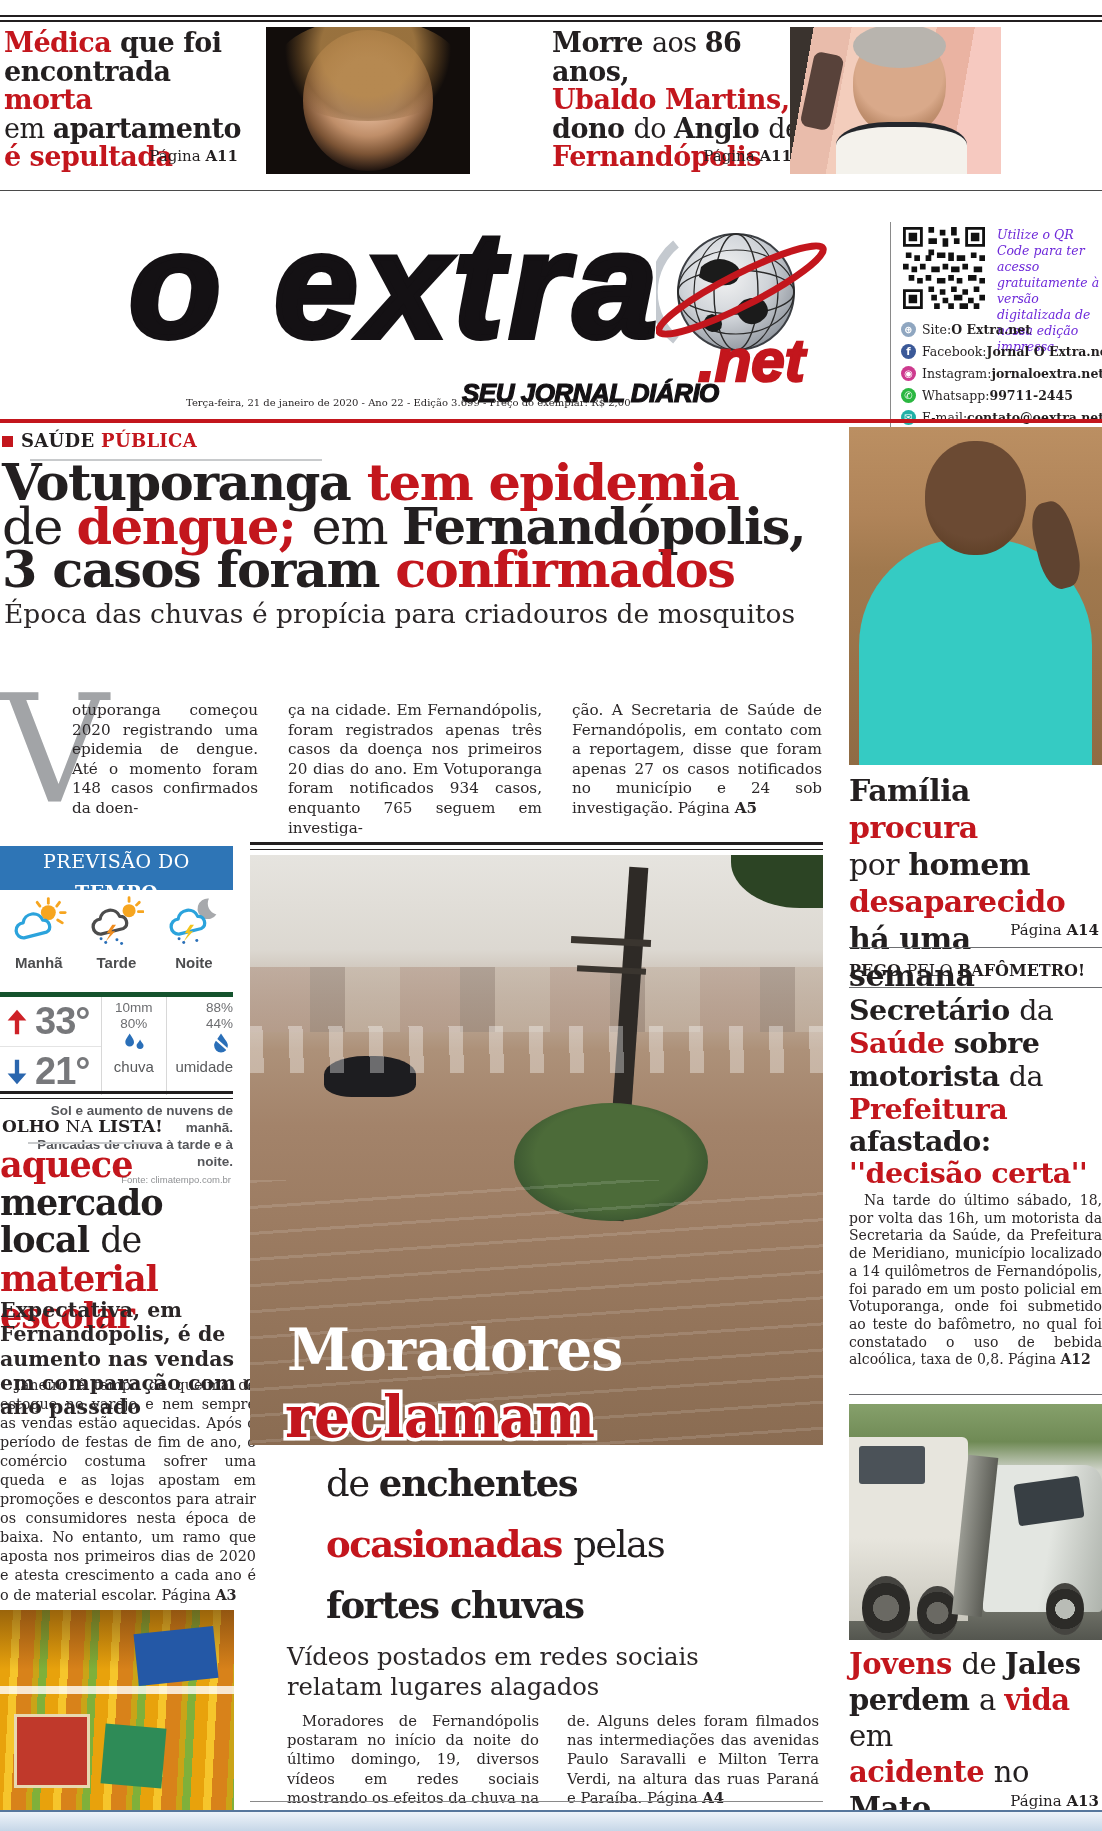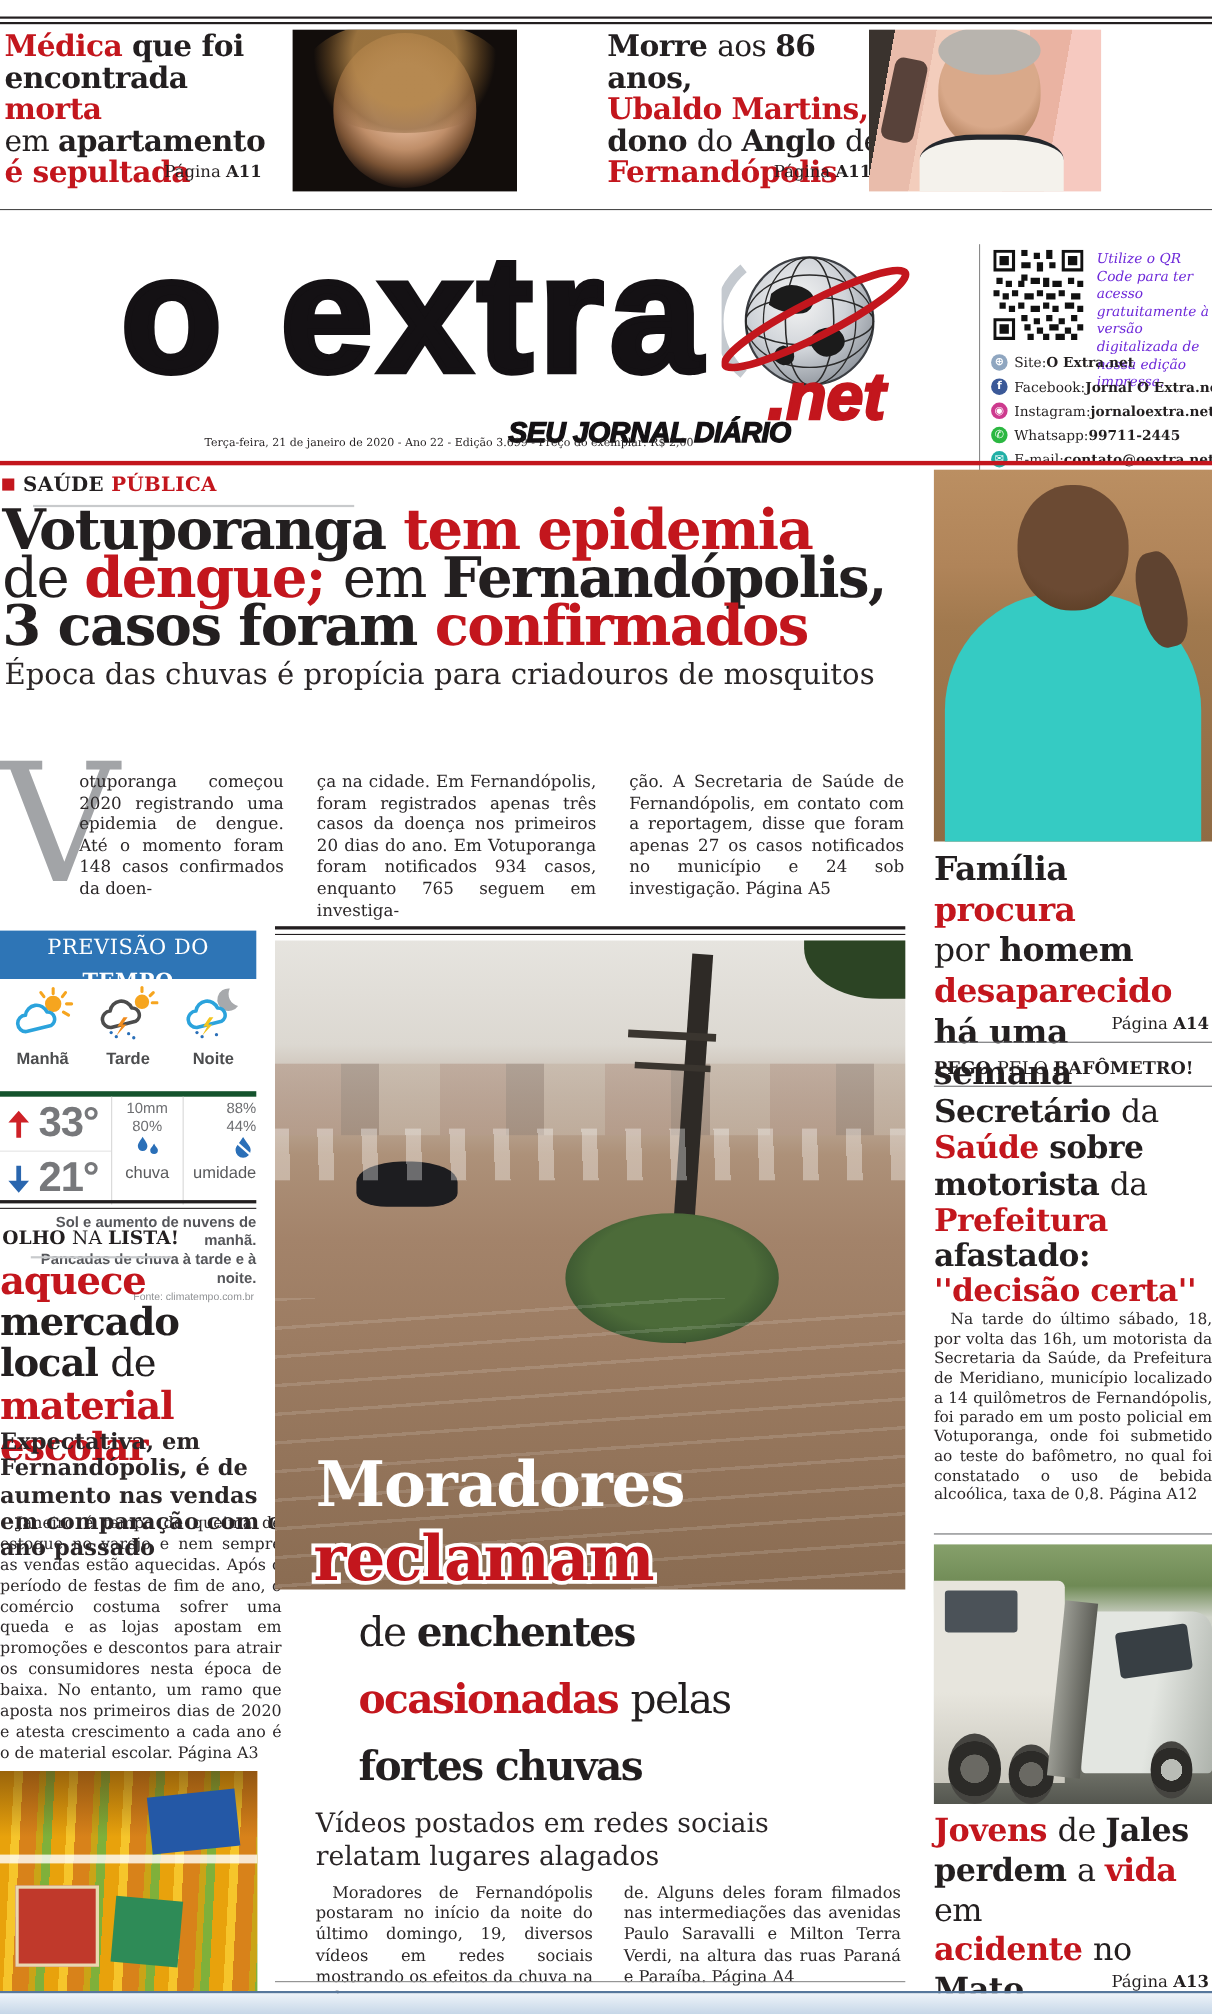--- a/index.html
+++ b/index.html
@@ -9,21 +9,21 @@
 
   
   .slab{font-family:"DejaVu Serif",serif;font-weight:bold;color:#231f20;}
   .seg-red{color:#c3161d;}
   .seg-black{color:#231f20;}
   .seg-light{font-weight:normal;}
   .serif{font-family:"DejaVu Serif",serif;}
   .pageref{font-size:15px;color:#231f20;}
   .pageref b{font-weight:bold;}
   .bodytxt{font-size:15.2px;line-height:19.6px;text-align:justify;color:#2b2728;}
-  .bodytxt b{font-weight:normal;}
+  .bodytxt b{font-weight:bold;}
   .indent{text-indent:15px;}
 
   
   .top-rule{top:15px;left:0;right:0;height:3px;border-top:2px solid #231f20;border-bottom:2px solid #231f20;}
   .teaser-h{font-size:27px;line-height:28.5px;letter-spacing:-0.5px;}
   #teaser0-text{left:4px;top:29px;width:240px;}
   #teaser0-page{left:4px;top:147px;width:234px;text-align:right;}
   #teaser1-text{left:552px;top:29px;width:250px;}
   #teaser1-page{left:552px;top:147px;width:240px;text-align:right;}
   .teasers-rule{top:190px;left:0;right:0;border-top:1px solid #4a4a4a;}
@@ -39,21 +39,21 @@
 
   #photo-man{left:790px;top:27px;width:211px;height:147px;
     background:linear-gradient(100deg,#3a332e 0 10%,#e9bcab 10% 26%,#f3cdbc 26% 62%,#eab3a2 62% 78%,#f6c9c0 78% 100%);}
   .pm-head{left:30%;top:4%;width:44%;height:70%;border-radius:48%;
     background:radial-gradient(circle at 50% 38%,#d9a98a 0 55%,#c08f6e 70%,#a97a58 100%);}
   .pm-hair{left:30%;top:-2%;width:44%;height:30%;border-radius:50%;background:#b8b4ae;}
   .pm-shirt{left:22%;bottom:-4%;width:62%;height:36%;border-radius:40% 40% 0 0;background:#f4f2ec;border-top:5px solid #24272c;}
   .pm-phone{left:8%;top:18%;width:14%;height:52%;background:#58423a;border-radius:8px;transform:rotate(12deg);}
 
   
-  #logo{left:110px;top:210px;font-family:"Liberation Sans",sans-serif;font-weight:bold;
+  #logo{left:129px;top:210px;font-family:"Liberation Sans",sans-serif;font-weight:bold;font-style:italic;
         font-size:150px;line-height:1;color:#141114;-webkit-text-stroke:6px #141114;letter-spacing:6px;}
   #logo-globe{left:656px;top:222px;}
   #logo-net{left:698px;top:326px;font-family:"Liberation Sans",sans-serif;font-weight:bold;font-style:italic;
         font-size:60px;color:#c3161d;-webkit-text-stroke:2.5px #c3161d;letter-spacing:0px;}
   #tagline{left:462px;top:378px;font-family:"Liberation Sans",sans-serif;font-weight:bold;font-style:italic;
         font-size:26px;color:#141114;-webkit-text-stroke:1.2px #141114;letter-spacing:-0.5px;}
   #dateline{left:186px;top:397px;font-size:10px;color:#231f20;}
 
   #qr-divider{left:890px;top:222px;height:230px;border-left:1px solid #8a8a8a;}
   #qr-code{left:903px;top:227px;width:82px;height:82px;}

